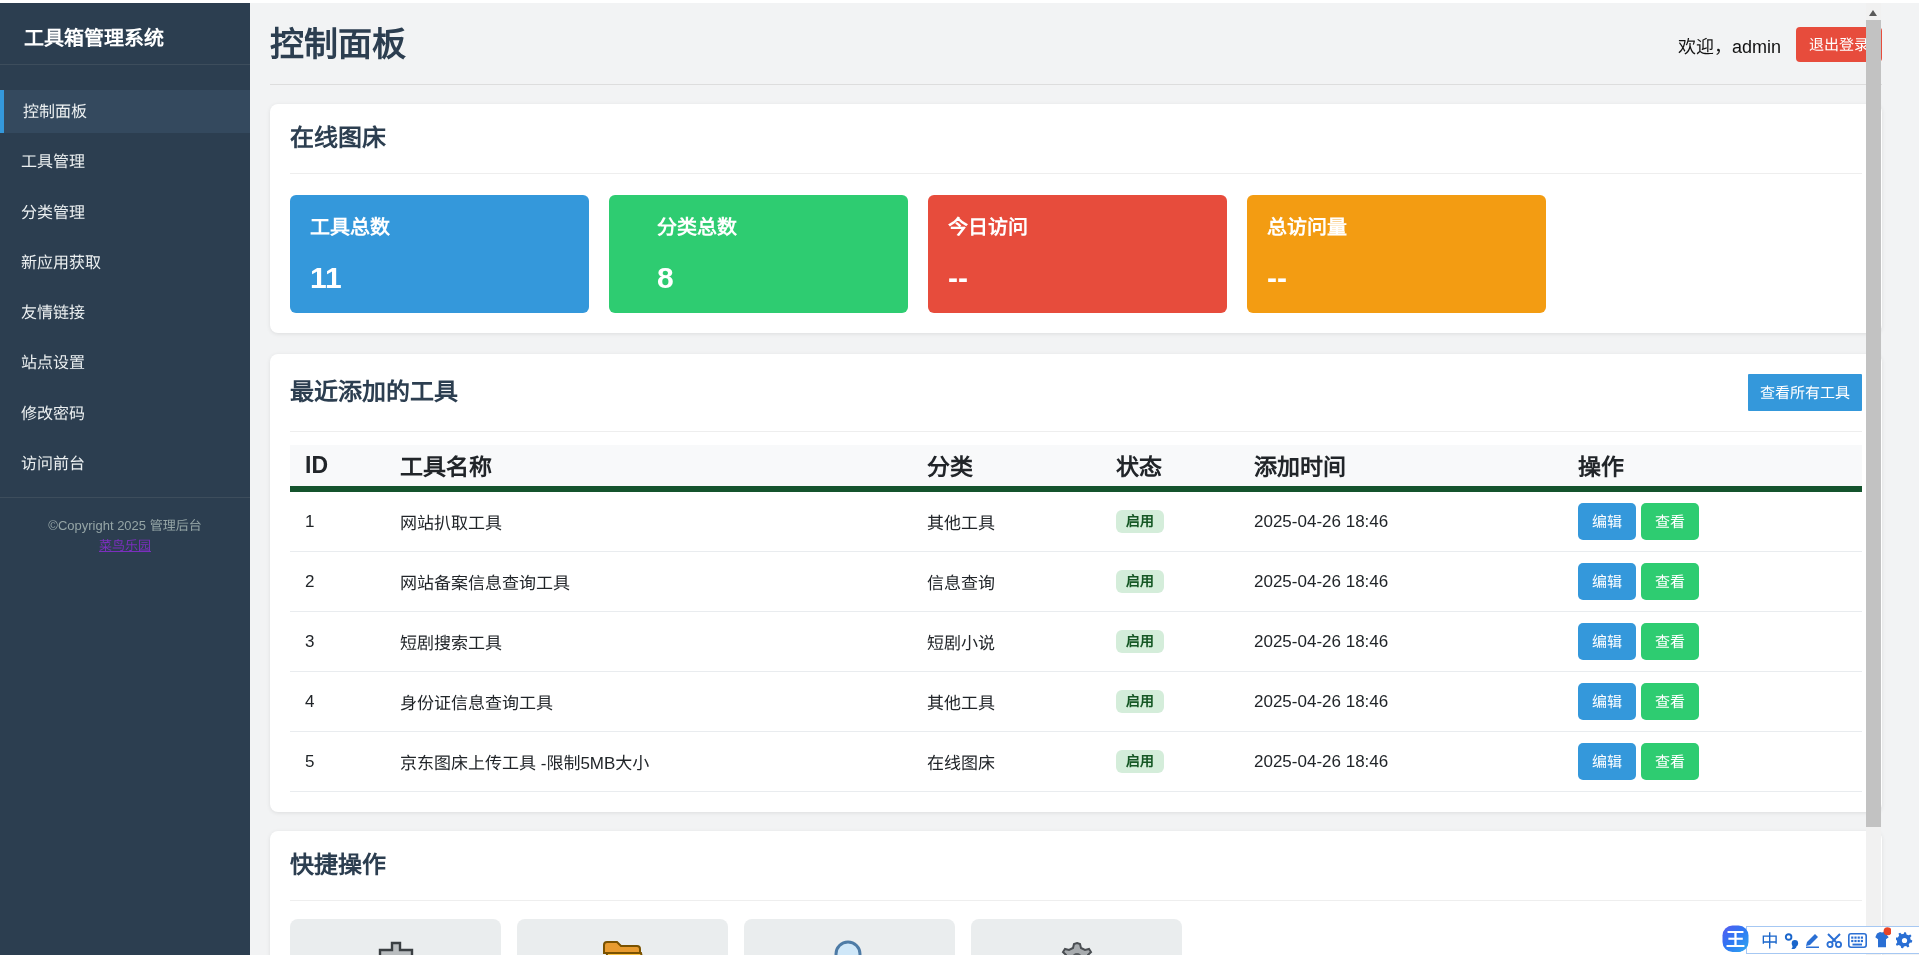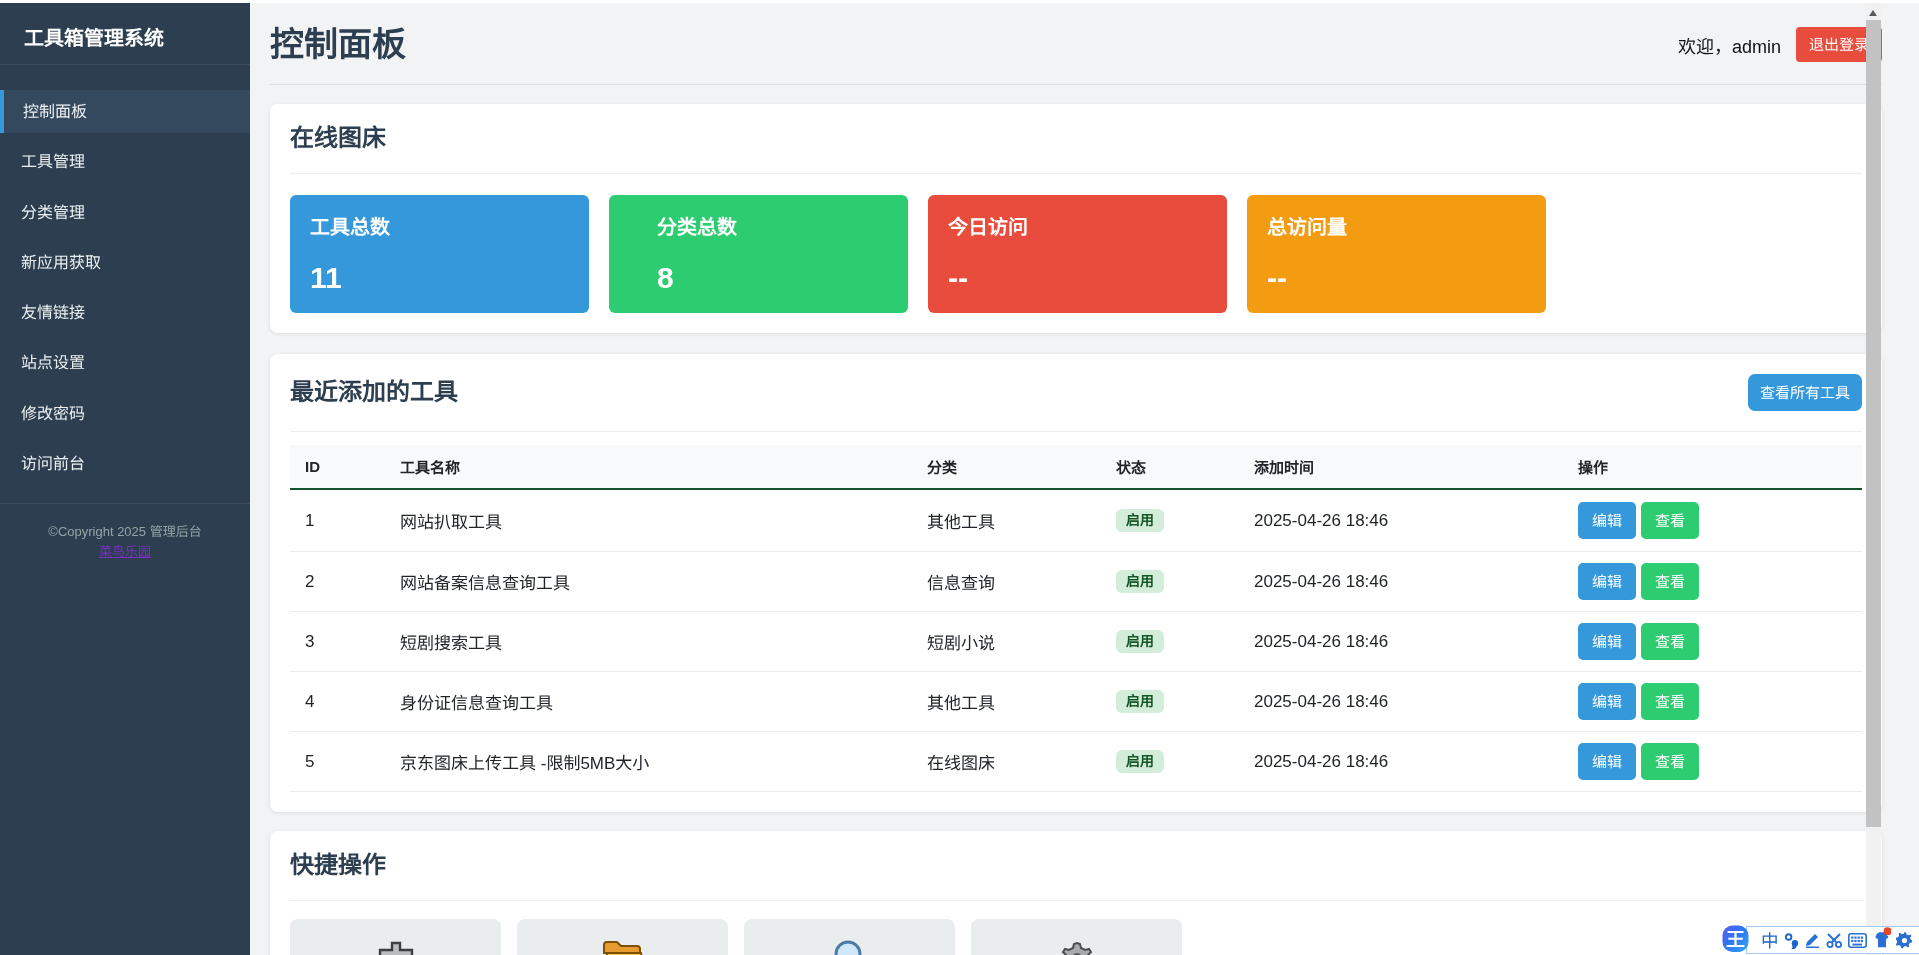--- a/index.html
+++ b/index.html
@@ -8,21 +8,21 @@
   font-family:"Liberation Sans", sans-serif; }
 .app { position:absolute; top:3px; left:0; width:1881px; height:952px; }
 
 .side { position:absolute; left:0; top:0; width:250px; height:952px; background:#2c3e50; }
 .brand { height:62px; line-height:70px; padding-left:24px; color:#fff; font-size:20px;
   font-weight:700; border-bottom:1px solid #3d4d5c; }
 .menu { list-style:none; margin-top:25px; }
 .menu li { height:43.3px; line-height:43.3px; margin-bottom:7px; padding-left:21px;
   color:#ecf0f1; font-size:16px; }
 .menu li.active { background:#34495e; border-left:4px solid #3498db; padding-left:19px; }
-.side-foot { margin-top:18px; border-top:1px solid #3d4d5c; padding-top:17px;
+.side-foot { margin-top:12px; border-top:1px solid #3d4d5c; padding-top:17px;
   text-align:center; color:#95a5a6; font-size:13px; }
 .side-foot a { color:#7b2fbe; font-size:13px; }
 .side-foot .lnk { margin-top:1px; }
 
 .main { position:absolute; left:250px; top:0; width:1669px; height:952px;
   background:#f2f3f4; padding:0 37px 0 20px; overflow:hidden; }
 .page-head { display:flex; align-items:center; justify-content:space-between;
   height:82px; padding-top:2px; border-bottom:1px solid #ddd; }
 .page-head h1 { font-size:34px; color:#2c3e50; font-weight:700; line-height:1.2; }
 .welcome { display:flex; align-items:center; font-size:18px; color:#111; }
@@ -35,24 +35,24 @@
 
 .stats { display:flex; gap:20px; margin-top:21px; }
 .stat { width:299px; height:118px; border-radius:6px; padding:20px; color:#fff; }
 .stat .lb { font-size:20px; font-weight:700; line-height:1.2; }
 .stat .num { font-size:30px; font-weight:700; margin-top:21px; line-height:1.2; }
 .c-blue{background:#3498db;} .c-green{background:#2ecc71;padding-left:48px;}
 .c-red{background:#e74c3c;} .c-orange{background:#f39c12;}
 
 .card-head { display:flex; align-items:center; justify-content:space-between; }
 .btn-blue { display:inline-block; background:#3498db; color:#fff; font-size:15px;
-  height:37px; line-height:37px; padding:0 12px; border-radius:7px; }
+  height:37px; line-height:37px; padding:0 12px; border-radius:1px; }
 table { width:100%; border-collapse:collapse; table-layout:fixed; margin-top:13px; }
-th { background:#f8f9fa; text-align:left; font-size:15px; font-weight:700; color:#212529;
-  height:44px; padding:0 15px; border-bottom:2px solid #14532d; }
+th { background:#f8f9fa; text-align:left; font-size:23px; font-weight:700; color:#212529;
+  height:44px; padding:0 15px; border-bottom:6px solid #14532d; }
 td { font-size:17px; color:#212529; height:60px; padding:0 15px;
   border-bottom:1px solid #e9ecef; }
 tbody tr:first-child td { height:63px; }
 .badge { display:inline-block; background:#d4edda; color:#155724; font-size:14px;
   font-weight:700; height:23px; line-height:23px; padding:0 10px; border-radius:6px; }
 .btn-sm { display:inline-block; color:#fff; font-size:15px; height:37px; line-height:37px;
   width:58px; text-align:center; border-radius:5px; }
 .b-edit{background:#3498db; margin-right:5px;} .b-view{background:#2ecc71;}
 
 .tiles { display:flex; gap:16px; margin-top:18px; }

